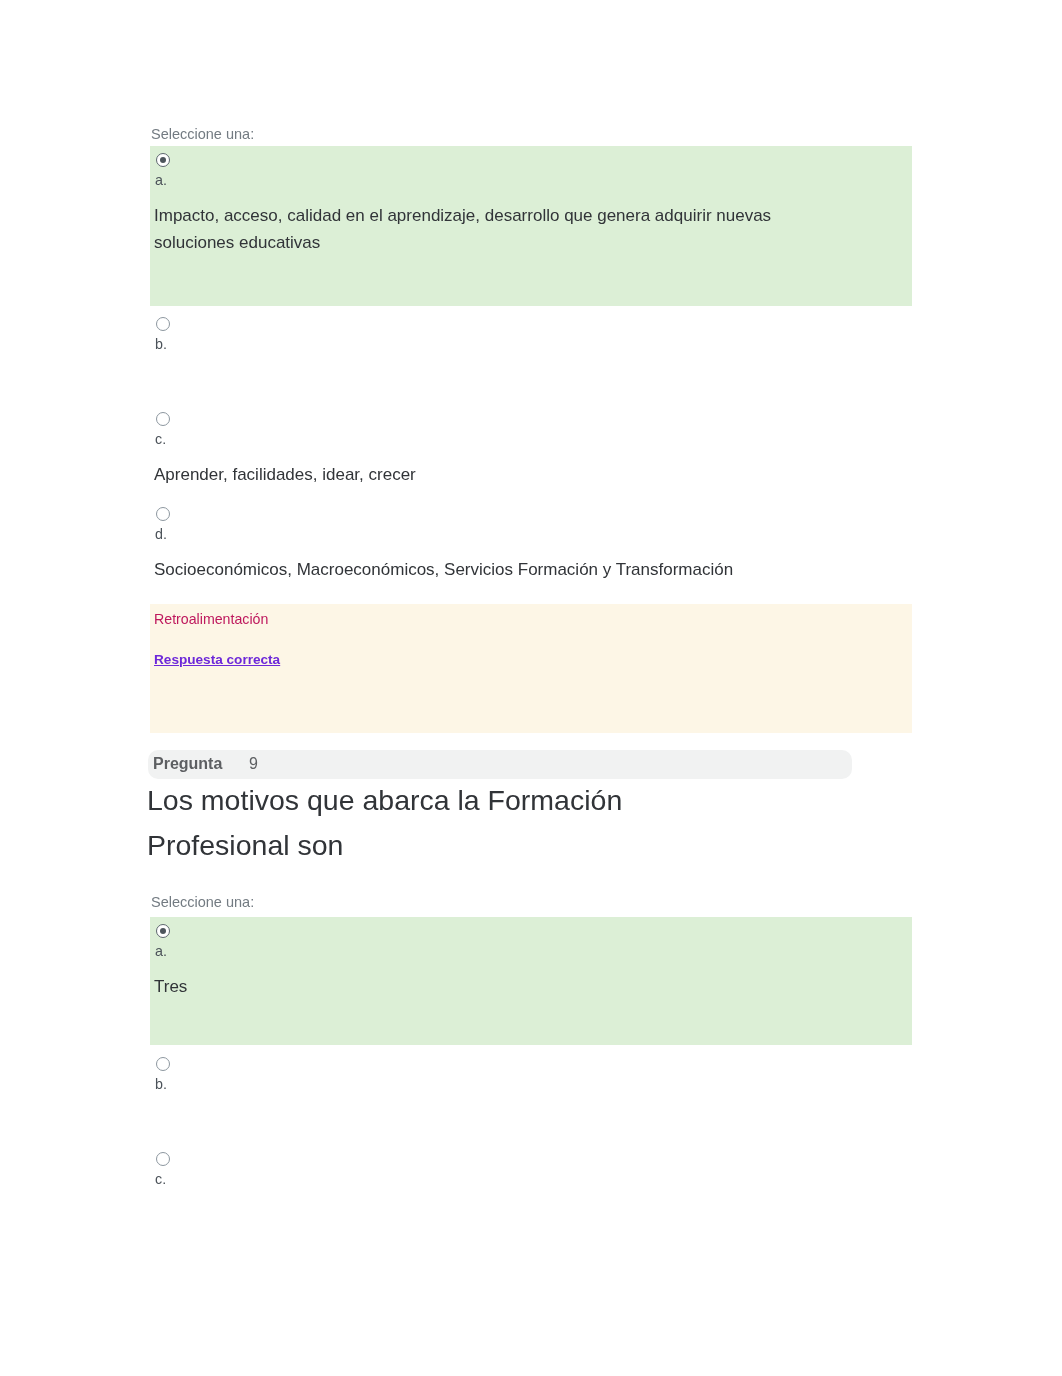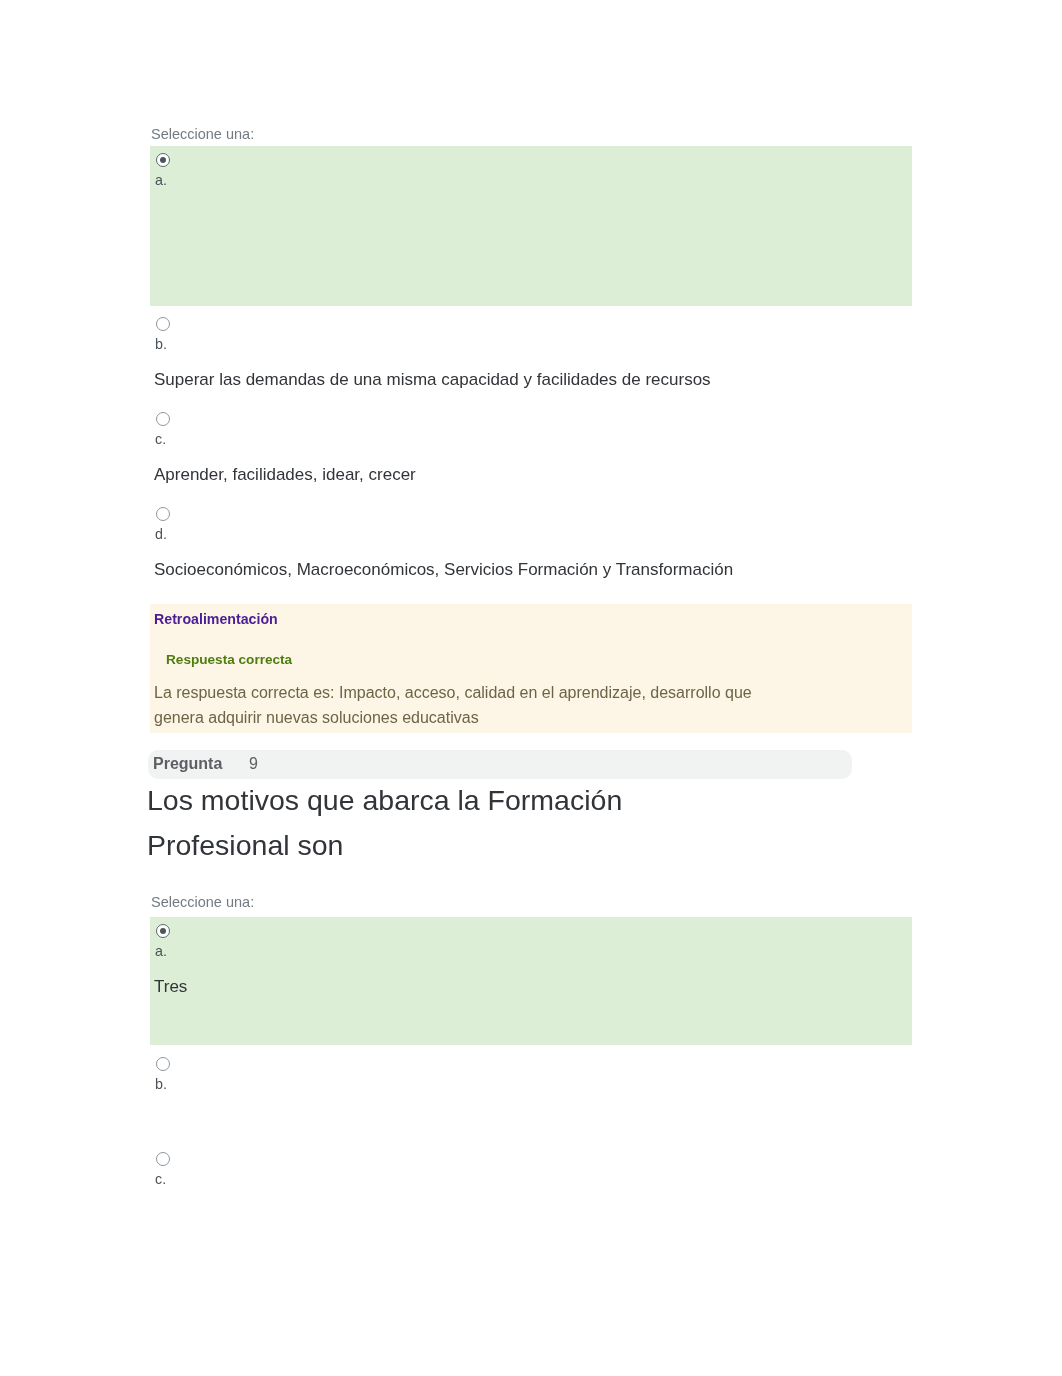--- a/index.html
+++ b/index.html
@@ -39,22 +39,22 @@
   .atxt{
     position:absolute;left:4px;top:56px;width:628px;
     font-size:17px;color:#313438;line-height:27px;
   }
 
   
   .feedback{
     position:absolute;left:150px;top:604px;width:762px;height:129px;
     background:#fdf6e6;
   }
-  .fb-title{position:absolute;left:4px;top:5px;font-weight:bold;font-size:14.2px;color:#4c1d95;line-height:20px;}
-  .fb-status{position:absolute;left:16px;top:46px;font-weight:bold;font-size:13.6px;color:#4d7c0f;line-height:19px;}
+  .fb-title{position:absolute;left:4px;top:5px;font-weight:normal;font-size:14.2px;color:#be185d;line-height:20px;}
+  .fb-status{position:absolute;left:4px;top:46px;font-weight:bold;font-size:13.6px;color:#6d28d9;line-height:19px;text-decoration:underline;}
   .fb-right{position:absolute;left:4px;top:76px;width:620px;font-size:16px;color:#6f6347;line-height:25px;}
 
   
   .qhead{
     position:absolute;left:148px;top:750px;width:704px;height:29px;
     background:#f1f2f2;
     border-radius:10px;
   }
   .qno{position:absolute;left:5px;top:4px;font-size:16px;font-weight:bold;color:#5d5f62;line-height:20px;}
   .qnum{position:absolute;left:101px;top:4px;font-size:16px;color:#5d5f62;line-height:20px;}
@@ -82,44 +82,43 @@
 <div class="page">
 
   <div class="prevq">
     <div class="sel-label">Seleccione una:</div>
 
     <div class="ans ans-a hl">
       <span class="radio checked">
           <span class="dot"></span>
         </span>
       <span class="anum">a.</span>
+      <span class="atxt">Impacto, acceso, calidad en el aprendizaje, desarrollo que genera adquirir nuevas soluciones educativas</span>
     </div>
 
     <div class="ans ans-b">
       <span class="radio"></span>
       <span class="anum">b.</span>
-      <span class="atxt">Superar las demandas de una misma capacidad y facilidades de recursos</span>
     </div>
 
     <div class="ans ans-c">
       <span class="radio"></span>
       <span class="anum">c.</span>
       <span class="atxt">Aprender, facilidades, idear, crecer</span>
     </div>
 
     <div class="ans ans-d">
       <span class="radio"></span>
       <span class="anum">d.</span>
       <span class="atxt">Socioeconómicos, Macroeconómicos, Servicios Formación y Transformación</span>
     </div>
 
     <div class="feedback">
       <div class="fb-title">Retroalimentación</div>
       <div class="fb-status">Respuesta correcta</div>
-      <div class="fb-right">La respuesta correcta es: Impacto, acceso, calidad en el aprendizaje, desarrollo que genera adquirir nuevas soluciones educativas</div>
     </div>
   </div>
 
   <div class="curq">
     <div class="qhead">
       <span class="qno">Pregunta</span>
       <span class="qnum">9</span>
     </div>
 
     <div class="qtext">Los motivos que abarca la Formación Profesional son</div>

